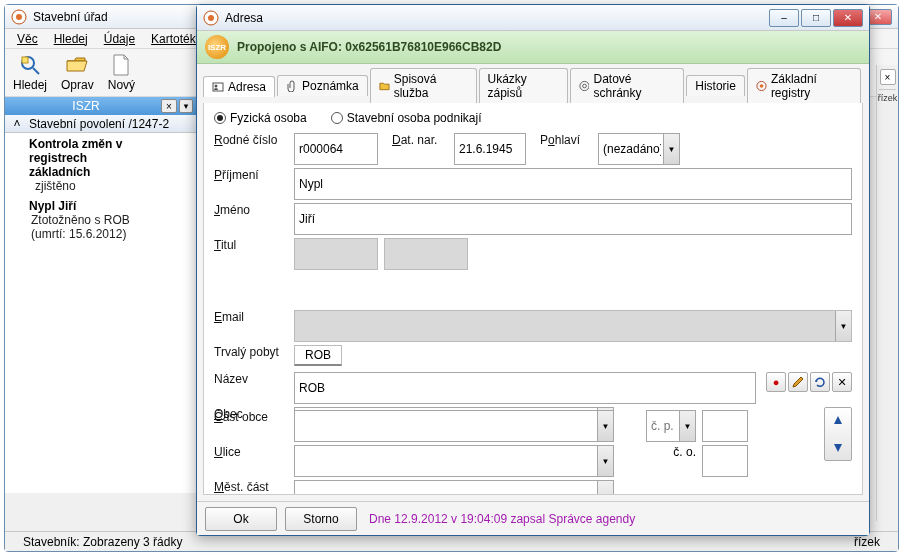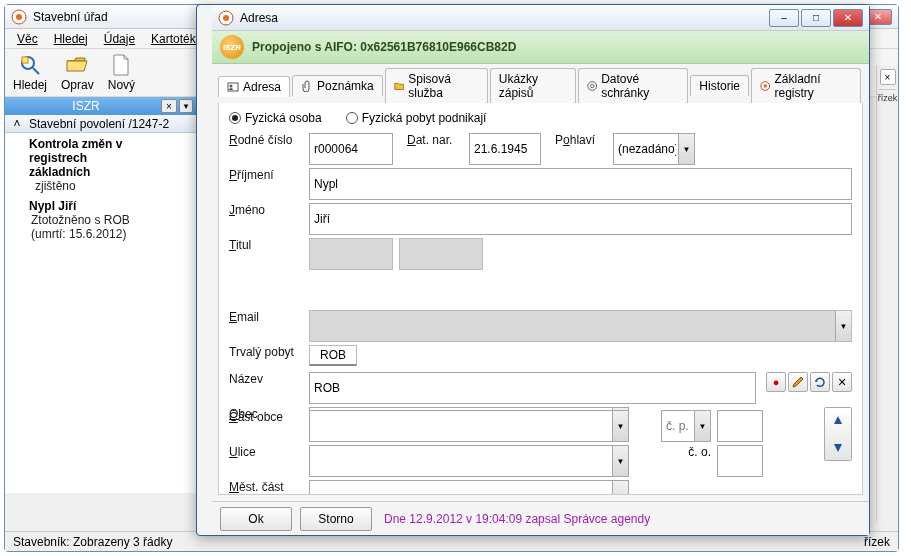--- a/index.html
+++ b/index.html
@@ -38,26 +38,26 @@
   .sidebar-header { height:18px; display:flex; align-items:center; gap:6px; padding:0 6px;
     background:linear-gradient(#f5f8fb,#dfe8f3); border-bottom:1px solid #c8c8c8; }
   .sidebar-header .chev { width:12px; text-align:center; }
 
   .sidebar-body { padding:4px 8px 8px 24px; background:#fff; height:360px; overflow:auto; }
   .sidebar-item { margin-bottom:2px; }
   .sidebar-item .line1 { font-weight:bold; }
   .sidebar-item .sub  { color:#222; }
 
   .statusbar { position:absolute; bottom:0; left:0; right:0; height:20px; border-top:1px solid #c8c8c8;
-    background:#f0f0f0; display:flex; align-items:center; padding:0 8px; justify-content:space-between;}
+    background:#f0f0f0; display:flex; align-items:center; padding:0 18px; justify-content:space-between;}
 
   
   .modal { position:absolute; top:4px; left:196px; width:674px; height:532px;
     border:1px solid #2b5f93; border-radius:4px; background:#f4f4f4;
-    box-shadow:0 3px 14px rgba(0,0,0,.35); display:flex; flex-direction:column;padding-left:15px; }
+    box-shadow:0 3px 14px rgba(0,0,0,.35); display:flex; flex-direction:column; }
   .modal .titlebar { background:linear-gradient(#fbfcfe,#e1e9f3); height:26px;}
   .modal .wbtn { width:30px; height:18px; }
   .modal .wbtn.close { background:linear-gradient(#e27070,#c33636); }
 
   .ribbon { display:flex; align-items:center; gap:8px; padding:4px 8px;
     background:linear-gradient(#dff2d8,#bfe3b4); border-bottom:1px solid #aac9a1;}
   .ribbon .badge { width:24px; height:24px; border-radius:50%;
     background:radial-gradient(circle at 40% 40%,#ffd27a,#e08a00);
     display:flex; align-items:center; justify-content:center; color:#fff; font-size:8px; font-weight:bold;}
   .ribbon .txt { font-weight:bold; color:#2e4a20; }
@@ -258,21 +258,21 @@
 
   <div class="form-area">
 
     <div class="radios">
       <div class="radio sel">
         <span class="dot"></span>
         <span>Fyzická osoba</span>
       </div>
       <div class="radio">
         <span class="dot"></span>
-        <span>Fyzická pobyt podnikají</span>
+        <span>Stavební osoba podnikají</span>
       </div>
     </div>
 
     <div class="row">
       <span class="lbl"><u>R</u>odné číslo</span>
       <input class="fld" style="width: 84px;" value="r000064">
       <span class="lbl" style="width:56px;margin-left:8px"><u>D</u>at. nar.</span>
       <input class="fld" style="width: 72px;" value="21.6.1945">
       <span class="lbl" style="width:52px;margin-left:8px">P<u>o</u>hlaví</span>
       <div class="combo" style="width:82px">

